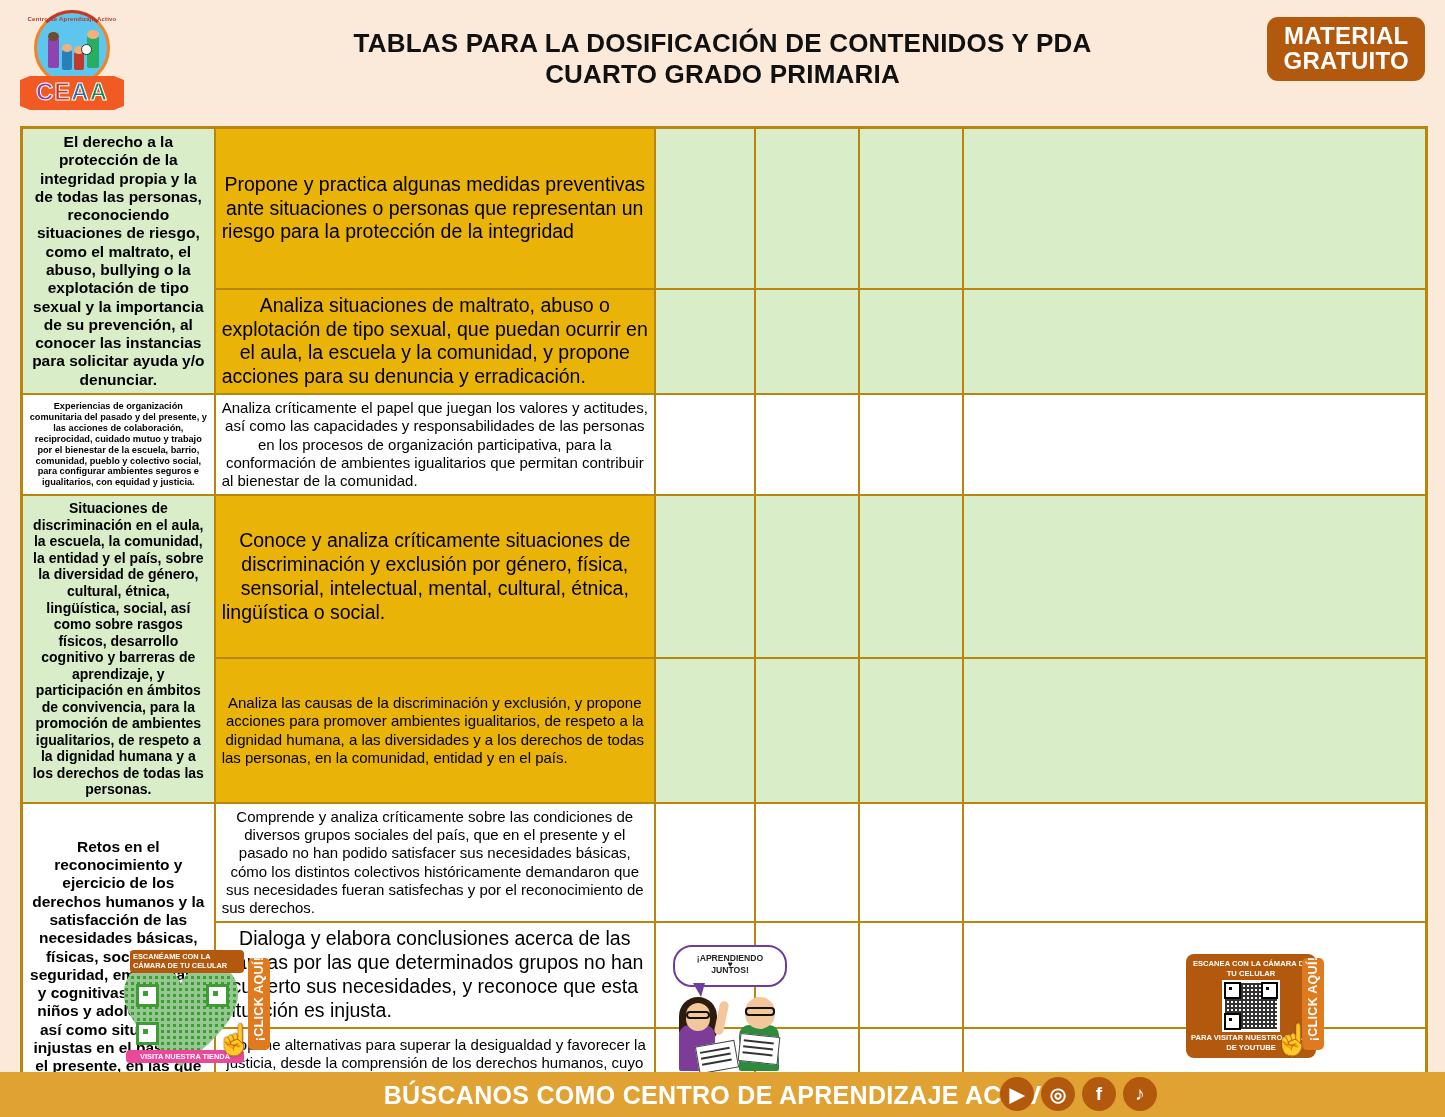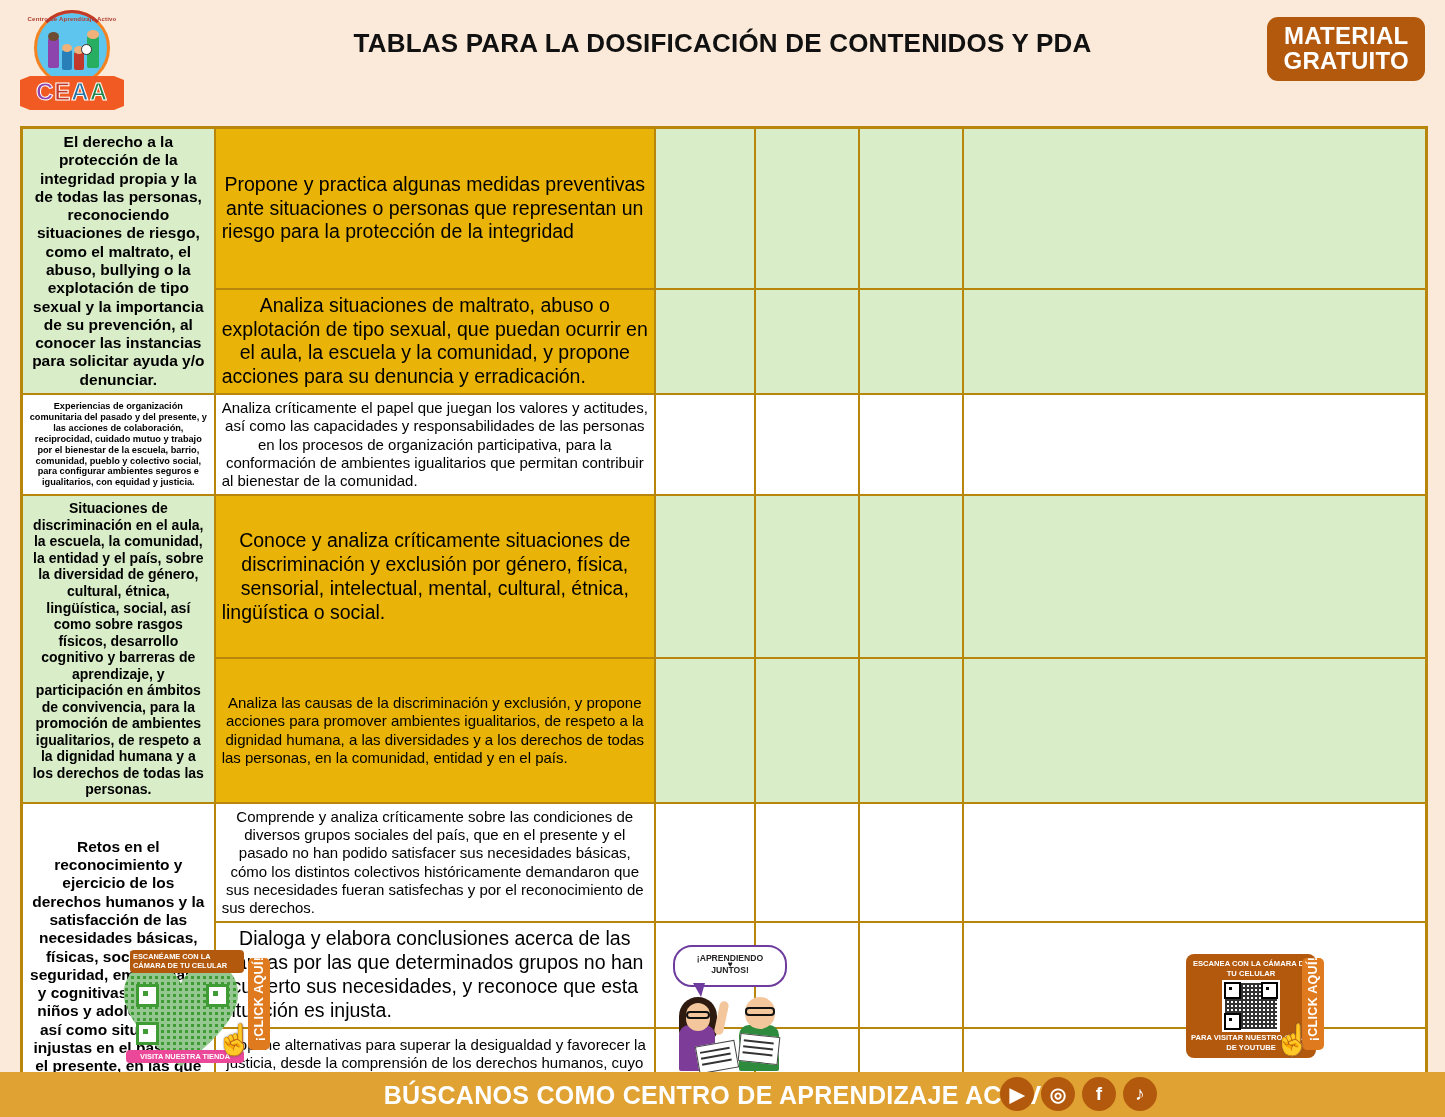--- a/index.html
+++ b/index.html
@@ -221,20 +221,21 @@
       <div class="fig f4h"></div>
       <div class="ball"></div>
       <div class="banner"></div>
       <div class="ceaa">
         <span>C</span><span>E</span><span>A</span><span>A</span>
       </div>
     </div>
 
     <div class="titles">
       <div class="title1">TABLAS PARA LA DOSIFICACIÓN DE CONTENIDOS Y PDA</div>
+      <div class="title2">CUARTO GRADO PRIMARIA</div>
     </div>
 
     <div class="badge">
       <div>MATERIAL</div>
       <div>GRATUITO</div>
     </div>
   </div>
 
   <div class="tablewrap">
     <table class="main">

